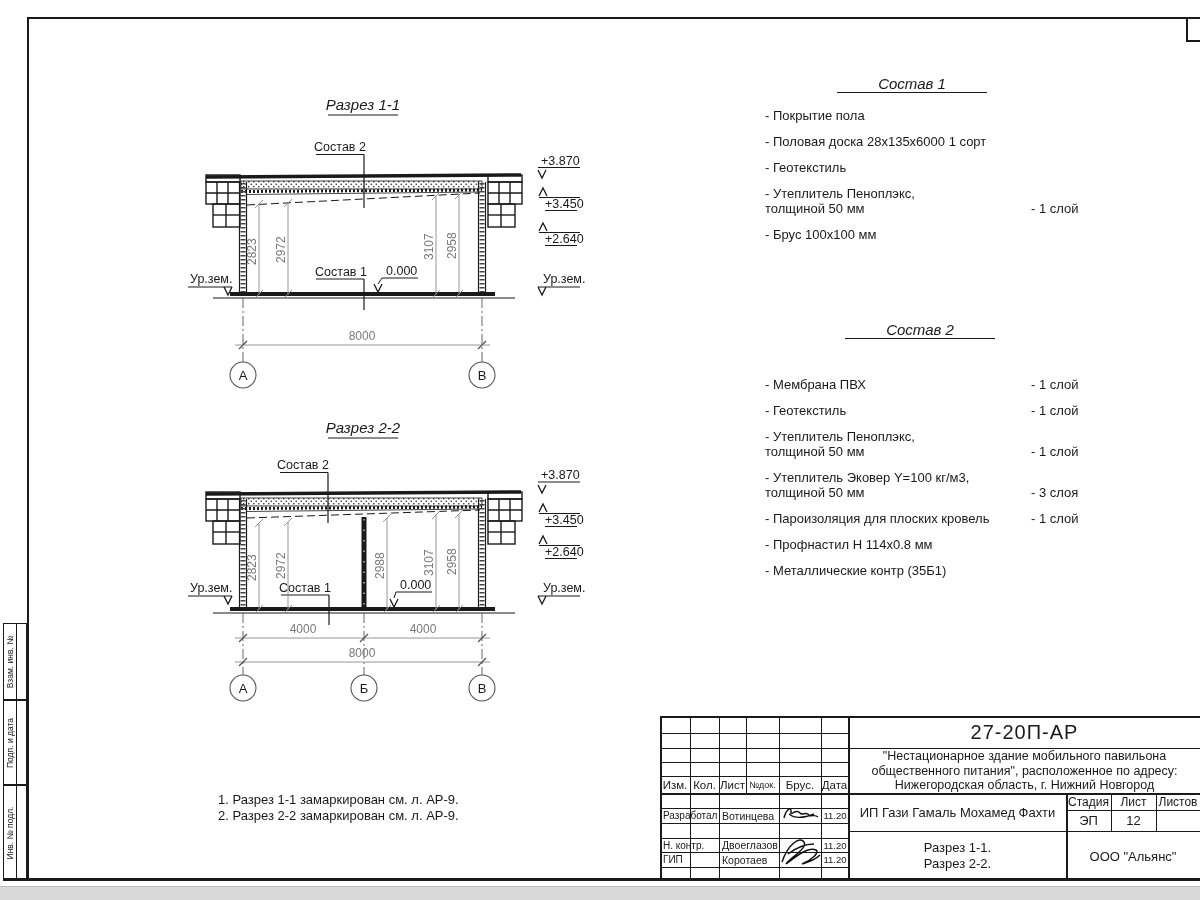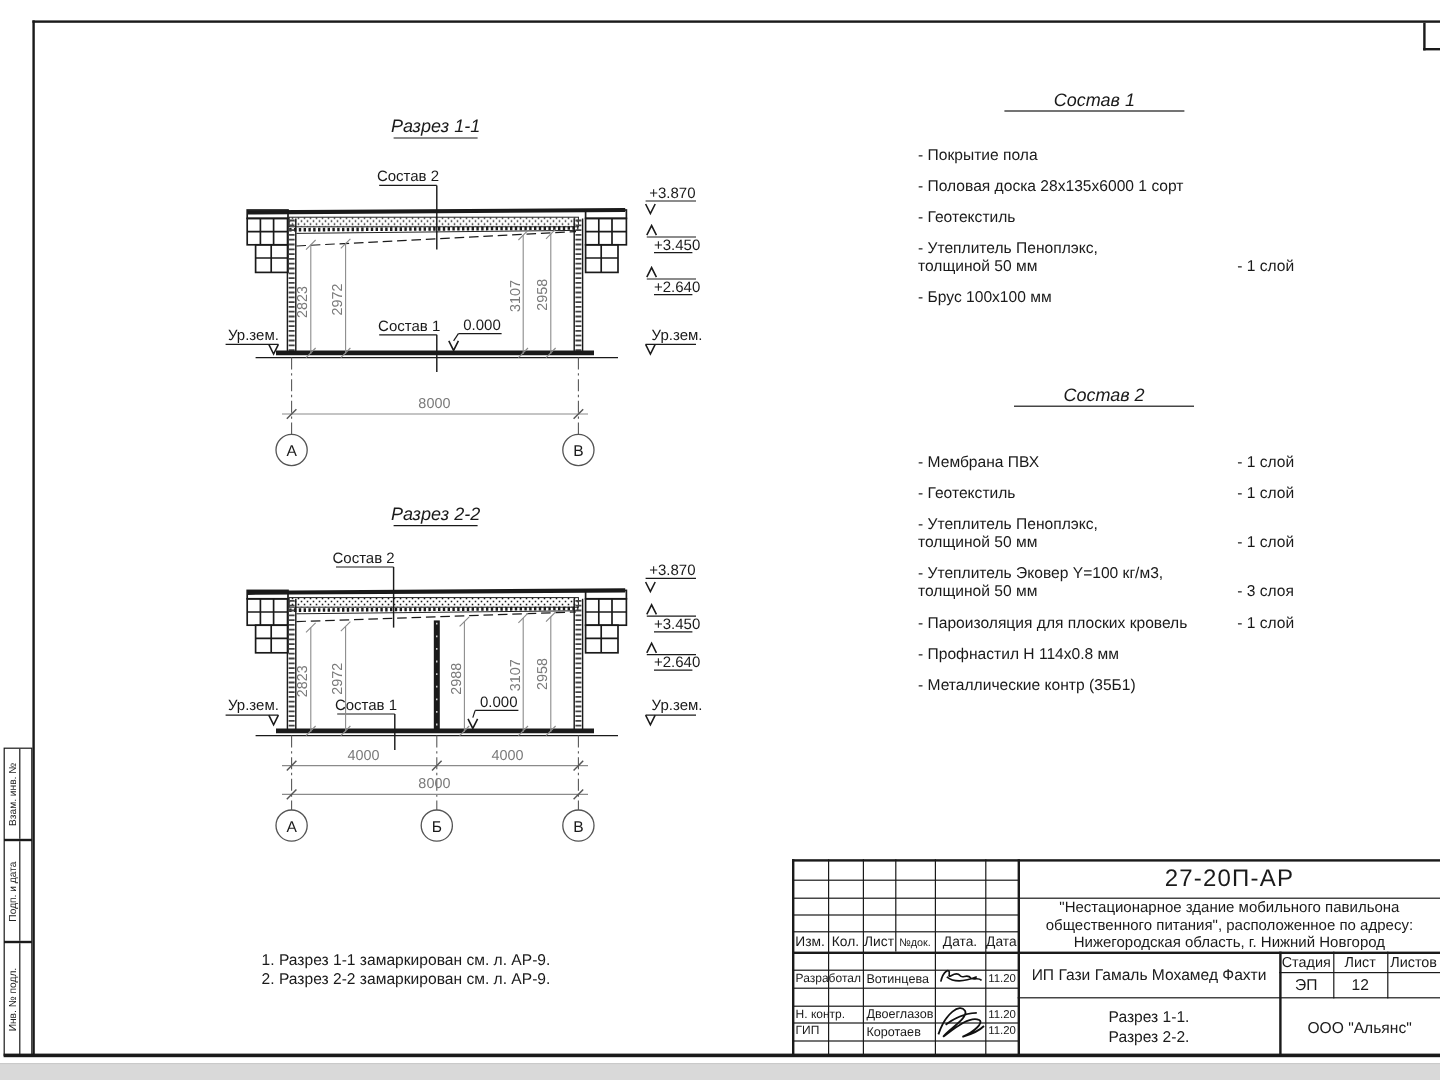--- a/index.html
+++ b/index.html
@@ -341,21 +341,21 @@
       <text class="ax" x="93" y="288" text-anchor="middle">А</text>
       <circle cx="214" cy="283" r="13" fill="none" stroke="#555" stroke-width="1.1"></circle>
       <text class="ax" x="214" y="288" text-anchor="middle">Б</text>
       <circle cx="332" cy="283" r="13" fill="none" stroke="#555" stroke-width="1.1"></circle>
       <text class="ax" x="332" y="288" text-anchor="middle">В</text>
     </g>
   </svg>
 
   <div class="abs sostav" style="left:757px;top:76px;height:210px;">
     <div class="hdr" style="left:80px;top:0;">Состав 1</div>
-    <div class="items" style="top:45px;">
+    <div class="items" style="top:32px;">
       <div class="item">
           <div class="nm">- Покрытие пола</div>
           <div class="qty"></div>
         </div>
       <div class="item">
           <div class="nm">- Половая доска 28х135х6000 1 сорт</div>
           <div class="qty"></div>
         </div>
       <div class="item">
           <div class="nm">- Геотекстиль</div>
@@ -439,21 +439,21 @@
     <div class="ln" style="left:660px;top:823px;width:189px;height:1px;"></div>
     <div class="ln" style="left:848px;top:831px;width:352px;height:1px;"></div>
     <div class="ln" style="left:660px;top:838px;width:189px;height:1px;"></div>
     <div class="ln" style="left:660px;top:852px;width:189px;height:1px;"></div>
     <div class="ln" style="left:660px;top:867px;width:189px;height:1px;"></div>
 
     <div class="st-txt" style="left:660px;top:776px;width:30px;height:17px;font-size:11.5px;">Изм.</div>
     <div class="st-txt" style="left:690px;top:776px;width:29px;height:17px;font-size:11.5px;">Кол.</div>
     <div class="st-txt" style="left:719px;top:776px;width:27px;height:17px;font-size:11.5px;">Лист</div>
     <div class="st-txt" style="left:746px;top:776px;width:33px;height:17px;font-size:9px;">№док.</div>
-    <div class="st-txt" style="left:779px;top:776px;width:42px;height:17px;font-size:11.5px;">Дата.</div>
+    <div class="st-txt" style="left:779px;top:776px;width:42px;height:17px;font-size:11.5px;">Брус.</div>
     <div class="st-txt" style="left:821px;top:776px;width:27px;height:17px;font-size:11.5px;">Дата</div>
 
     <div class="st-txt st-left" style="left:663px;top:808px;width:56px;height:15px;font-size:10px;">Разработал</div>
     <div class="st-txt st-left" style="left:722px;top:808px;width:57px;height:15px;font-size:10.5px;">Вотинцева</div>
     <div class="st-txt" style="left:822px;top:808px;width:26px;height:15px;font-size:9.5px;">11.20</div>
     <div class="st-txt st-left" style="left:663px;top:838px;width:56px;height:14px;font-size:10px;">Н. контр.</div>
     <div class="st-txt st-left" style="left:722px;top:838px;width:57px;height:14px;font-size:10.5px;">Двоеглазов</div>
     <div class="st-txt" style="left:822px;top:838px;width:26px;height:14px;font-size:9.5px;">11.20</div>
     <div class="st-txt st-left" style="left:663px;top:852px;width:56px;height:15px;font-size:10px;">ГИП</div>
     <div class="st-txt st-left" style="left:722px;top:852px;width:57px;height:15px;font-size:10.5px;">Коротаев</div>

